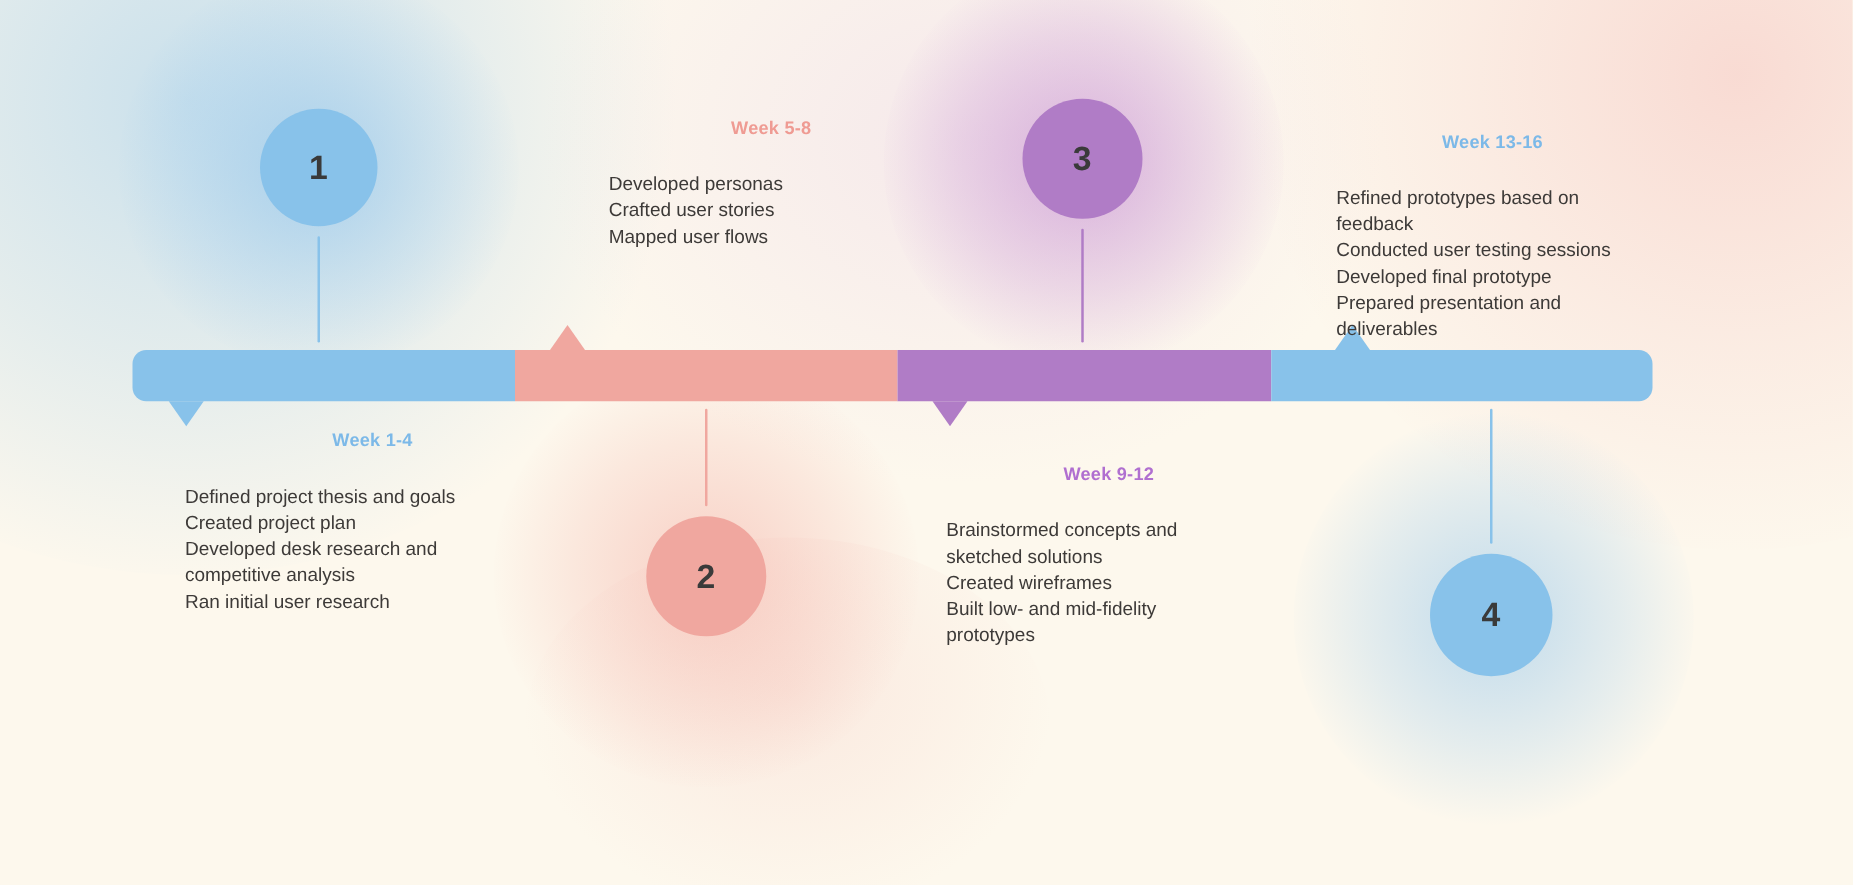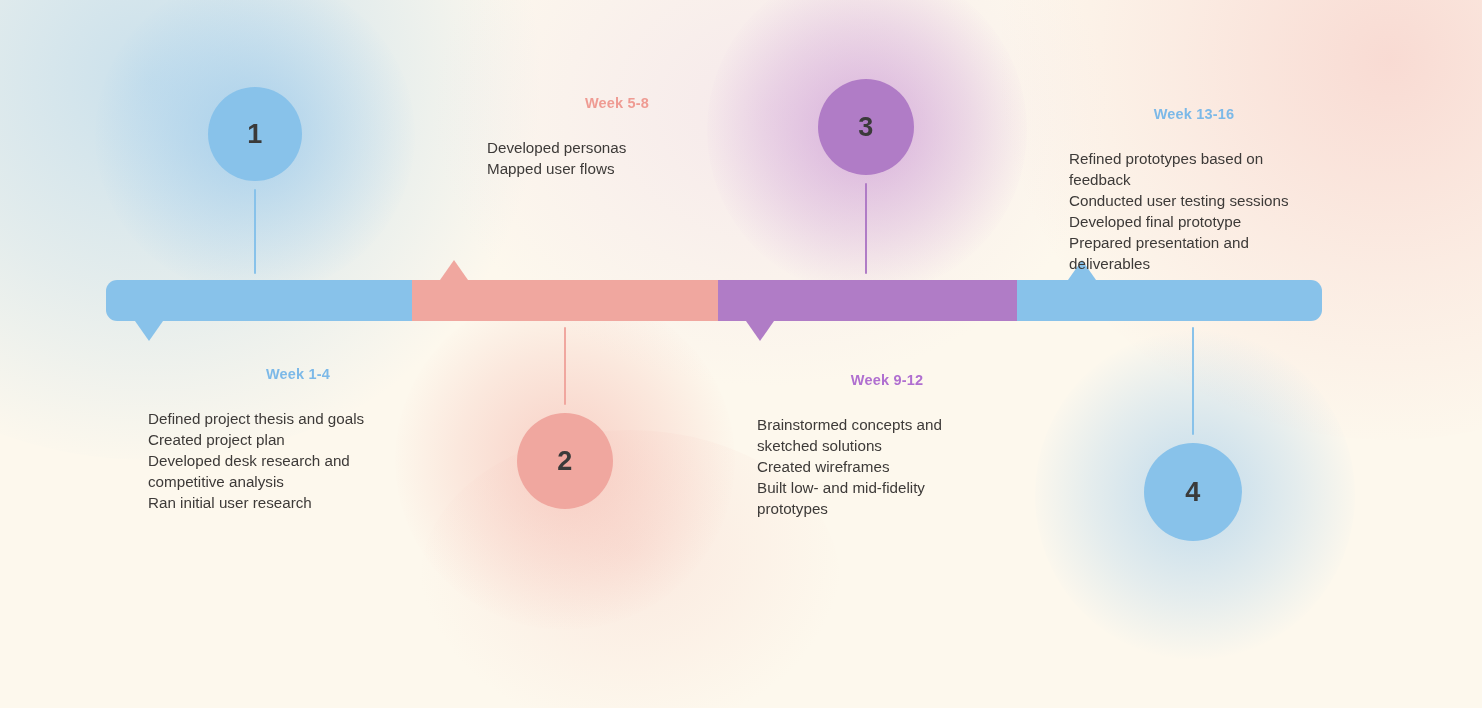--- a/index.html
+++ b/index.html
@@ -178,35 +178,36 @@
   <div class="node" id="node2" style="left: 517px; top: 413px; width: 96px; height: 96px; background: rgb(240, 167, 159);">
     <span>2</span>
   </div>
   <div class="node" id="node3" style="left: 818px; top: 79px; width: 96px; height: 96px; background: rgb(176, 124, 198);">
     <span>3</span>
   </div>
   <div class="node" id="node4" style="left: 1144px; top: 443px; width: 98px; height: 98px; background: rgb(136, 194, 234);">
     <span>4</span>
   </div>
 
-  <div class="block" id="block1" style="left:148px; top:366px; width:300px;">
+  <div class="block" id="block1" style="left:148px; top:345px; width:300px;">
     <div class="wk-label" id="wk1" style="color: rgb(124, 185, 232);">Week 1-4</div>
     <ul class="items" id="items1">
         <li>Defined project thesis and goals</li>
         <li>Created project plan</li>
         <li>Developed desk research and</li>
         <li>competitive analysis</li>
         <li>Ran initial user research</li>
       </ul>
   </div>
 
   <div class="block" id="block2" style="left:487px; top:95px; width:260px;">
     <div class="wk-label" id="wk2" style="color: rgb(239, 155, 147);">Week 5-8</div>
     <ul class="items" id="items2">
         <li>Developed personas</li>
+        <li>Crafted user stories</li>
         <li>Mapped user flows</li>
       </ul>
   </div>
 
   <div class="block" id="block3" style="left:757px; top:372px; width:260px;">
     <div class="wk-label" id="wk3" style="color: rgb(176, 111, 208);">Week 9-12</div>
     <ul class="items" id="items3">
         <li>Brainstormed concepts and</li>
         <li>sketched solutions</li>
         <li>Created wireframes</li>

